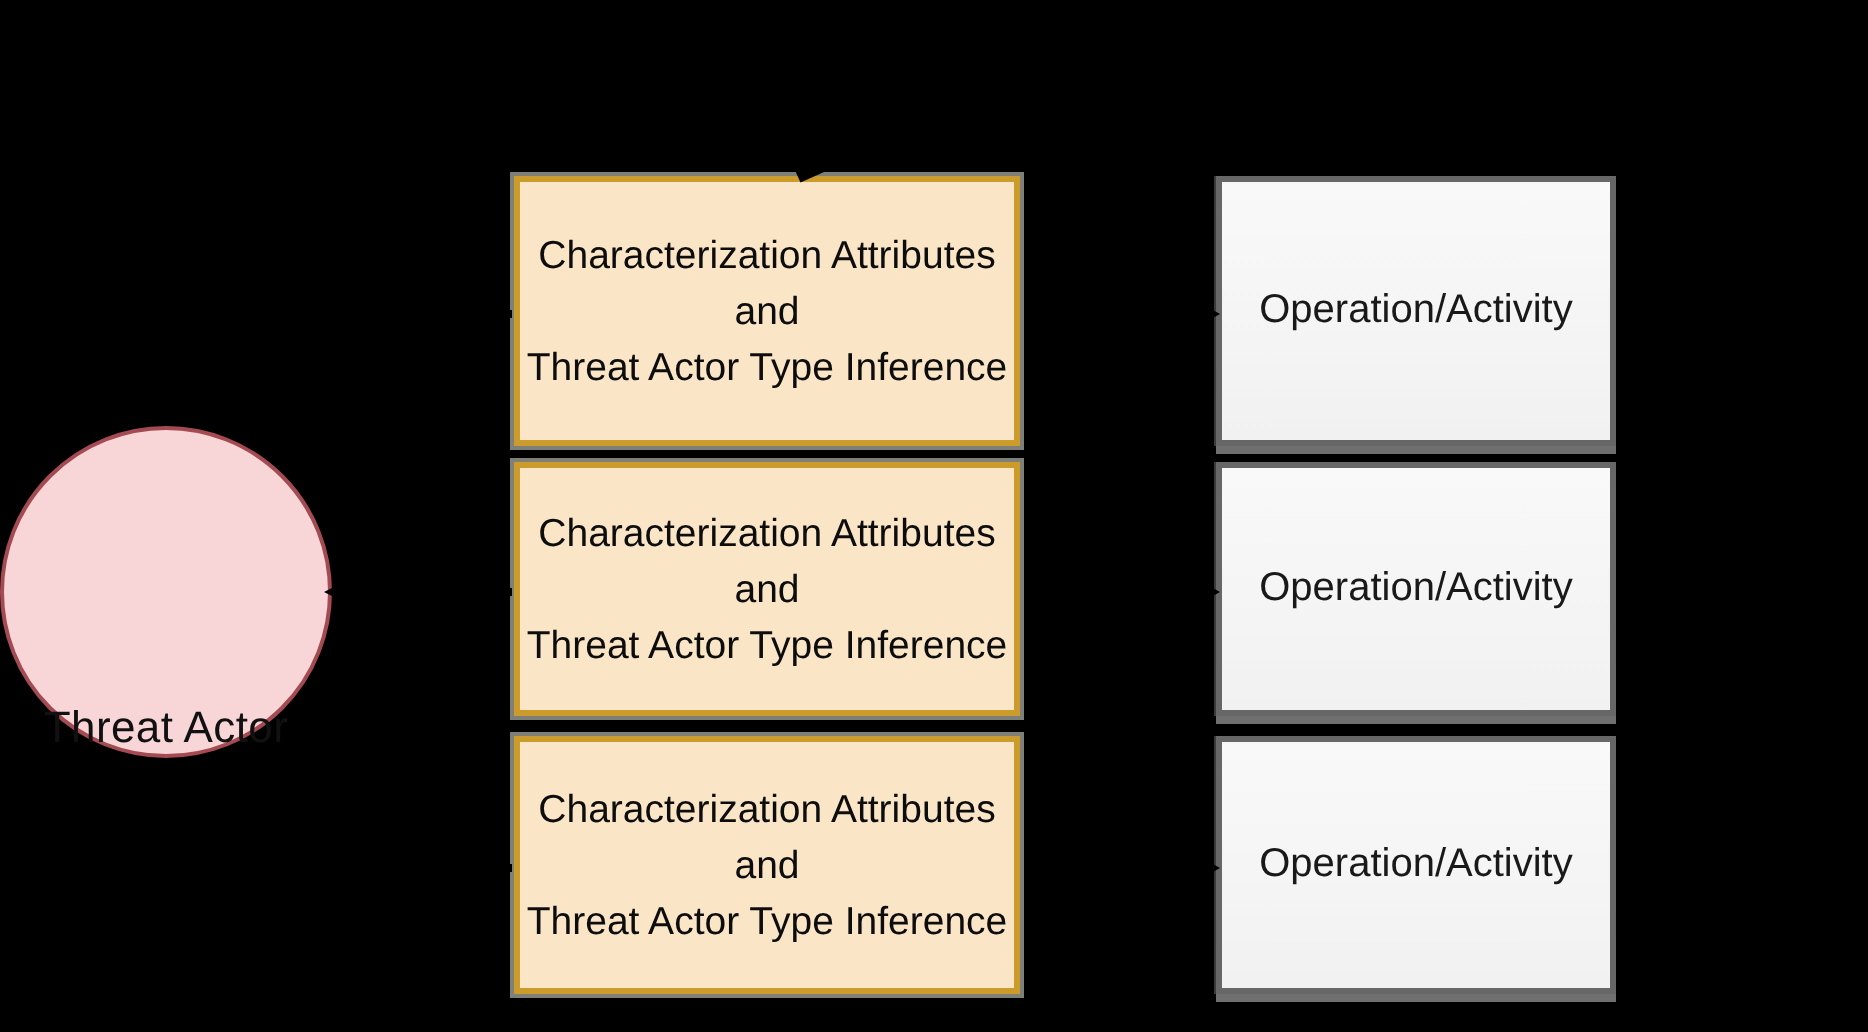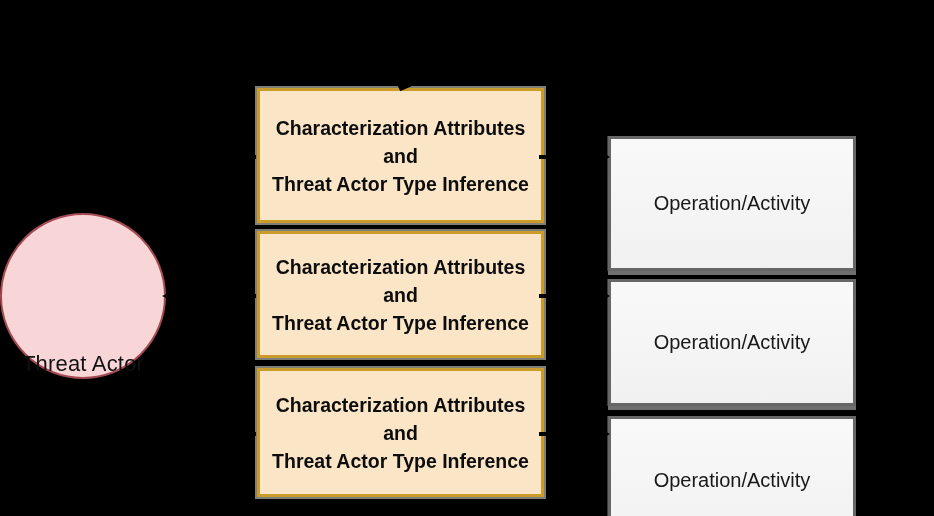--- a/index.html
+++ b/index.html
@@ -30,50 +30,48 @@
     align-items: flex-end;
     justify-content: center;
     color: #111111;
     font-size: 22px;
     letter-spacing: 0.2px;
   }
   
   .char-box {
     position: absolute;
     left: 257px;
-    width: 287px;
+    width: 253px;
     box-sizing: border-box;
     background: #fae5c7;
     border: 3px solid #cb9b2b;
     box-shadow: 0 0 0 2px #7d7f78;
     display: flex;
     align-items: center;
     justify-content: center;
     text-align: center;
     color: #0d0d0d;
     font-size: 19.5px;
     line-height: 28px;
     white-space: pre-line;
-    font-weight: bold;
   }
   
   .op-box {
     position: absolute;
     left: 608px;
-    width: 248px;
+    width: 200px;
     box-sizing: border-box;
     background: linear-gradient(#f9f9f9, #f1f1f1);
     border: 3px solid #676767;
     box-shadow: 0 4px 0 #6f6f6f, -1px 0 0 #3a3a3a;
     display: flex;
     align-items: center;
     justify-content: center;
     color: #191919;
     font-size: 20px;
-    margin-top: 48px;
   }
   .row-1 { top: 88px;  height: 135px; }
   .row-2 { top: 231px; height: 127px; }
   .row-3 { top: 368px; height: 129px; }
 
   
   .arrowhead-left {
     position: absolute;
     width: 0; height: 0;
     border-top: 7px solid transparent;

